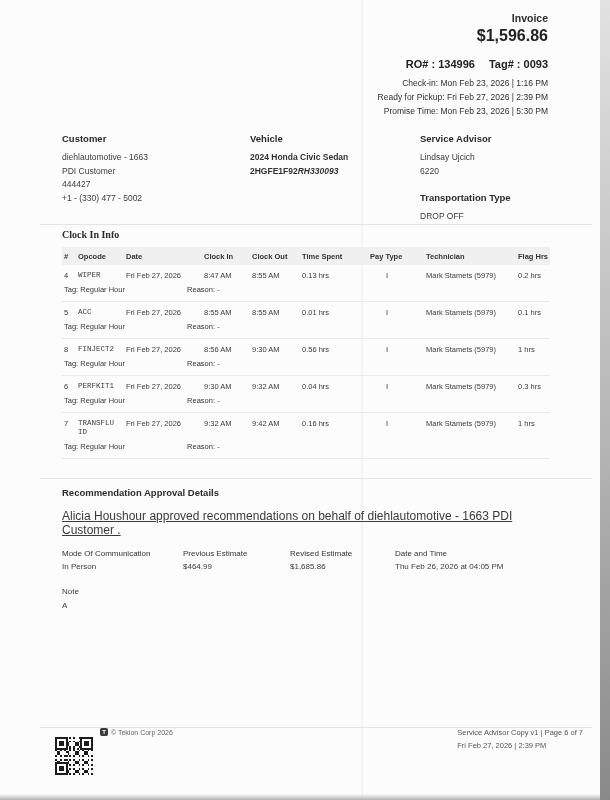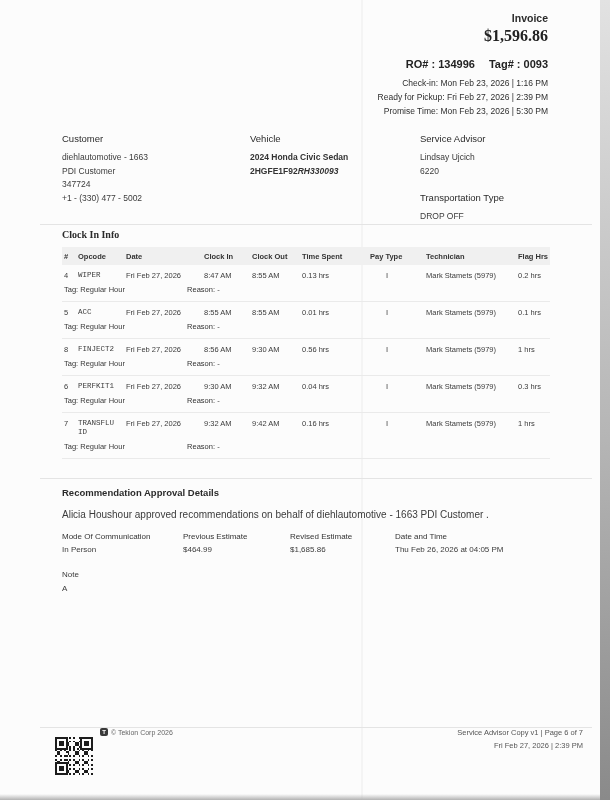--- a/index.html
+++ b/index.html
@@ -13,28 +13,28 @@
   .crease{position:absolute;left:361px;top:0;width:2px;height:800px;background:rgba(0,0,0,0.03);}
 
   .sep{position:absolute;left:40px;width:552px;height:1px;background:#e4e4e4;}
   .sep1{top:224px;}
   .sep2{top:478px;}
   .sep3{top:727px;}
 
   
   .inv-header{position:absolute;top:12px;right:62px;text-align:right;}
   .inv-title{font-size:10.5px;font-weight:700;color:#2b2b2b;}
-  .inv-total{font-size:16px;font-weight:700;color:#222;margin-top:3px;font-family:Liberation Serif, serif;}
+  .inv-total{font-size:16px;font-weight:700;color:#222;margin-top:3px;}
   .inv-ro{font-size:11px;font-weight:700;color:#222;margin-top:13px;}
   .inv-ro .gap{display:inline-block;width:14px;}
   .inv-meta{font-size:8.5px;color:#2e2e2e;margin-top:6px;line-height:14px;}
 
   
   .parties{position:absolute;top:133px;left:62px;width:486px;display:flex;}
-  .p-col h3{font-size:9.5px;font-weight:400;color:#2b2b2b;margin:0 0 7px 0;}
+  .p-col h3{font-size:9.5px;font-weight:700;color:#2b2b2b;margin:0 0 7px 0;}
   .p-col .line{font-size:8.5px;line-height:13.5px;color:#3b3b3b;}
   .p-customer{width:188px;}
   .p-vehicle{width:170px;}
   .p-vehicle .line{font-weight:700;color:#333;}
   .vin-suffix{font-style:italic;}
   .p-advisor{flex:1;}
   .p-advisor .transport-title{margin-top:14px;}
 
   
   .clockin{position:absolute;top:229px;left:62px;width:488px;}
@@ -46,38 +46,38 @@
   .clockin td{padding:6px 2px 5px 2px;vertical-align:top;white-space:nowrap;}
   .clockin td.opcode{white-space:normal;word-break:break-all;padding-right:10px;line-height:9px;font-family:Liberation Mono, monospace;}
   .clockin td.paytype{padding-left:18px;}
   .tag-row td{padding:0 2px 7px 2px;border-bottom:1px solid #eaeaea;white-space:nowrap;}
   .tag-part{display:inline-block;width:121px;}
   .tag-row b{font-weight:400;color:#333;}
 
   
   .recommendation{position:absolute;top:487px;left:62px;width:488px;}
   .recommendation h2{font-size:9.5px;font-weight:700;color:#2b2b2b;margin:0;}
-  .recommendation .desc{font-size:10px;color:#3b3b3b;margin:11px 0 0 0;}
+  .recommendation .desc{font-size:12px;color:#3b3b3b;margin:11px 0 0 0;text-decoration:underline;}
   .rec-fields{display:flex;margin-top:12px;}
   .rec-field{font-size:8px;}
   .rec-field .lbl{color:#333;}
   .rec-field .val{margin-top:4px;color:#3b3b3b;}
   .rec-field:nth-child(1){width:121px;}
   .rec-field:nth-child(2){width:107px;}
   .rec-field:nth-child(3){width:105px;}
   .rec-field:nth-child(4){flex:1;}
   .note{margin-top:14px;font-size:8px;line-height:14px;}
 
   
   .qr{position:absolute;left:55px;top:737px;}
   .tekion{position:absolute;left:100px;top:728px;display:flex;align-items:center;gap:3px;
           font-size:7px;color:#666;}
   .tekion .logo{width:8px;height:8px;background:#3a3a3a;color:#fff;border-radius:2px;
                 font-size:6px;font-weight:700;display:flex;align-items:center;justify-content:center;}
-  .copy-block{position:absolute;top:726px;right:27px;text-align:right;font-size:7.5px;
+  .copy-block{position:absolute;top:726px;right:27px;text-align:left;font-size:7.5px;
               color:#555;line-height:13px;}
 </style>
 </head>
 <body>
 
 <div class="page">
   <div class="crease"></div>
   <div class="edge-right"></div>
   <div class="edge-bottom"></div>
 
@@ -92,21 +92,21 @@
       <div>Ready for Pickup: Fri Feb 27, 2026 | 2:39 PM</div>
       <div>Promise Time: Mon Feb 23, 2026 | 5:30 PM</div>
     </div>
   </header>
 
   <section class="parties">
     <div class="p-col p-customer">
       <h3>Customer</h3>
       <div class="line">diehlautomotive - 1663</div>
       <div class="line">PDI Customer</div>
-      <div class="line">347724</div>
+      <div class="line">444427</div>
       <div class="line">+1 - (330) 477 - 5002</div>
     </div>
     <div class="p-col p-vehicle">
       <h3>Vehicle</h3>
       <div class="line">2024 Honda Civic Sedan</div>
       <div class="line"><span>2HGFE1F92</span><span class="vin-suffix">RH330093</span></div>
     </div>
     <div class="p-col p-advisor">
       <h3>Service Advisor</h3>
       <div class="line">Lindsay Ujcich</div>

